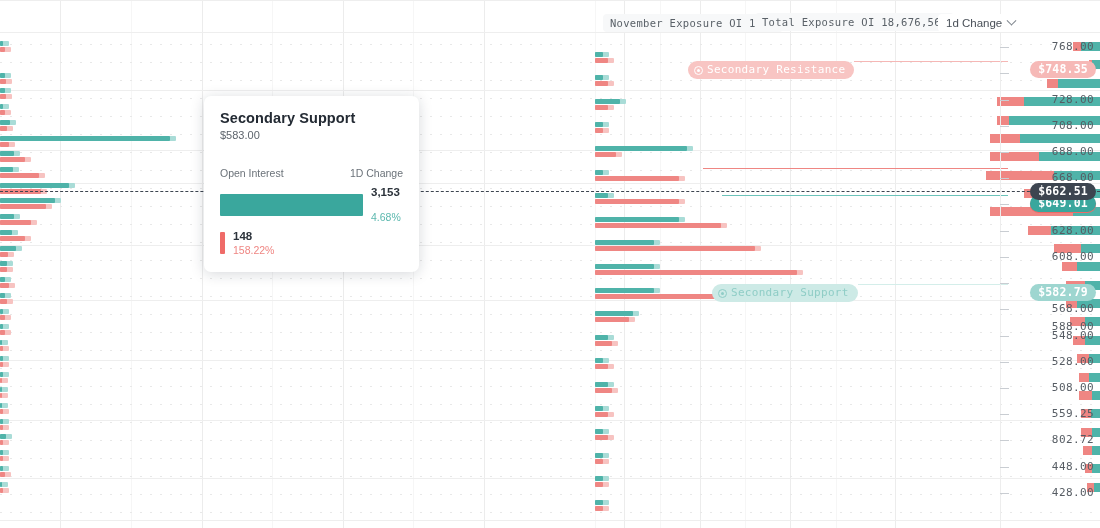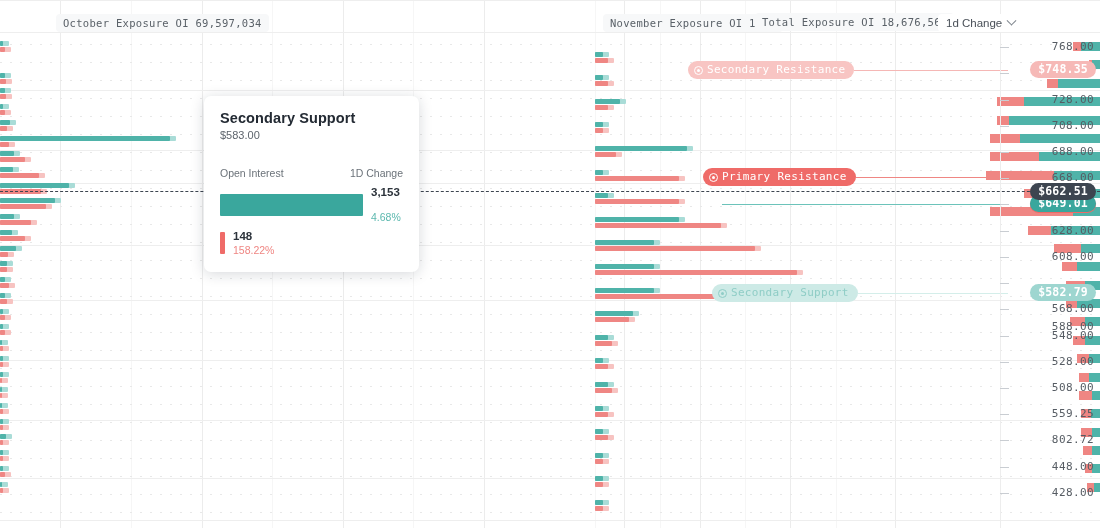--- a/index.html
+++ b/index.html
@@ -62,21 +62,21 @@
     border-radius:9px; padding:0 8px; font-size:11.5px; font-weight:bold;
     font-family:"DejaVu Sans Mono","Liberation Mono",monospace;
     color:#fff; white-space:nowrap; letter-spacing:0.2px; }
   .pbadge.red  { background:#ef6b68; }
   .pbadge.teal { background:#3aa79d; }
   .pbadge.dark { background:#3d4550; }
   .pbadge.ghost-red  { background:#f6b9b7; }
   .pbadge.ghost-teal { background:#9ed6d0; }
 
   
-  .lvl { position:absolute; height:18px; display:flex; align-items:center; }
+  .lvl { position:absolute; height:18px; display:flex; align-items:flex-start; }
   .lvl-tag { height:18px; line-height:18px; border-radius:9px; padding:0 9px 0 6px;
     font-family:"DejaVu Sans Mono","Liberation Mono",monospace;
     font-size:11px; color:#fff; white-space:nowrap; display:flex;
     align-items:center; gap:4px; letter-spacing:0.3px; }
   .lvl-line { height:1px; flex:1 1 auto; }
   .lvl.red .lvl-tag  { background:#ef6b68; }
   .lvl.red .lvl-line { background:#ef8683; }
   .lvl.teal .lvl-tag  { background:#3aa79d; }
   .lvl.teal .lvl-line { background:#6cc3ba; }
   .lvl.red-faint .lvl-tag  { background:#f8c5c3; }
@@ -488,24 +488,20 @@
 
   <div id="levels">
       <div class="lvl red-faint" style="left: 688px; right: 92px; top: 61px;">
         <div class="lvl-tag">
           <span class="lvl-ico"></span>
           <span>Secondary Resistance</span>
         </div>
         <div class="lvl-line"></div>
       </div>
       <div class="lvl red" style="left: 703px; right: 92px; top: 168px;">
-        <div class="lvl-tag">
-          <span class="lvl-ico"></span>
-          <span>Primary Resistance</span>
-        </div>
         <div class="lvl-line"></div>
       </div>
       <div class="lvl teal" style="left: 722px; right: 92px; top: 195px;">
         <div class="lvl-line"></div>
       </div>
       <div class="lvl teal-faint" style="left: 712px; right: 92px; top: 284px;">
         <div class="lvl-tag">
           <span class="lvl-ico"></span>
           <span>Secondary Support</span>
         </div>
@@ -555,21 +551,20 @@
       </div>
     <div id="pbadges">
         <div class="pbadge ghost-red" style="top: 61px;">$748.35</div>
         <div class="pbadge red" style="top: 168px; margin-top: 28px;">$668.88</div>
         <div class="pbadge teal" style="top: 195px;">$649.01</div>
         <div class="pbadge ghost-teal" style="top: 284px;">$582.79</div>
         <div class="pbadge dark" style="top: 183px;">$662.51</div>
       </div>
   </div>
 
-  <div class="pill-label" id="lbl-oct" style="left:56px; top:14px;">October Exposure OI 69,597,034</div>
   <div class="pill-label" id="lbl-nov" style="left:603px; top:14px;">November Exposure OI 11,3</div>
   <div class="pill-label" id="lbl-tot" style="left:755px; top:13px;">Total Exposure OI 18,676,563</div>
 
   <div id="range-select" style="left:938px; top:14px;">
     <span>1d Change</span>
     <span class="chev"></span>
   </div>
 
   <div id="tooltip" style="left:204px; top:96px; width:215px;">
     <div id="tt-title">Secondary Support</div>

